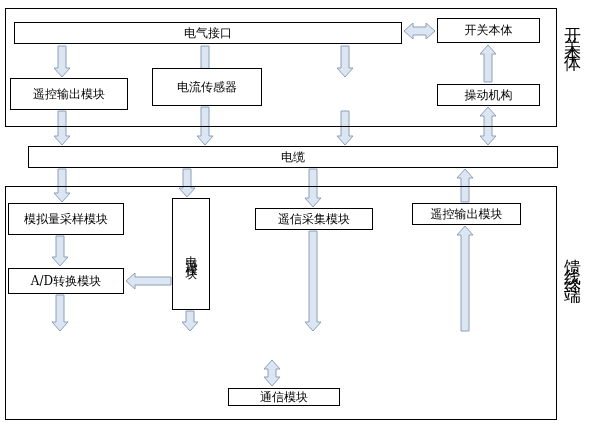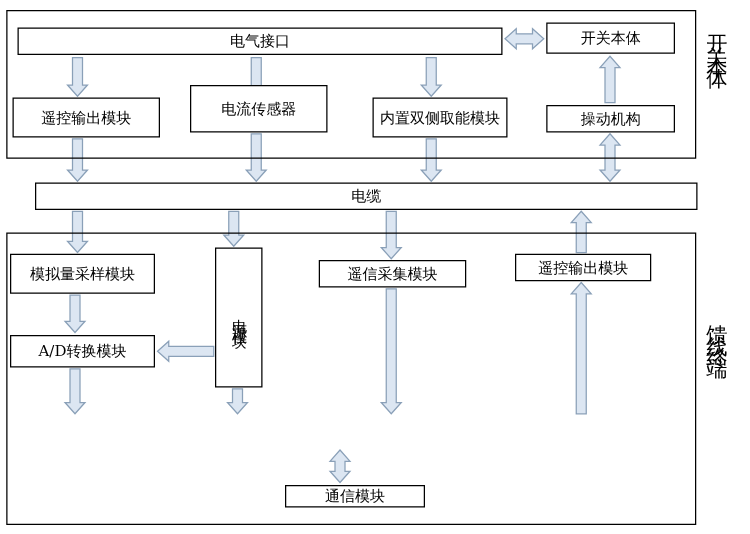--- a/index.html
+++ b/index.html
@@ -95,23 +95,20 @@
   </div>
   <div class="box" style="left:437px;top:18px;width:103px;height:25px">
     <span>开关本体</span>
   </div>
   <div class="box" style="left:10px;top:78px;width:118px;height:32px">
     <span>遥控输出模块</span>
   </div>
   <div class="box" style="left:152px;top:68px;width:110px;height:38px">
     <span>电流传感器</span>
   </div>
-  <div class="box" style="left:298px;top:78px;width:108px;height:32px">
-    <span>内置双侧取能模块</span>
-  </div>
   <div class="box" style="left:437px;top:84px;width:103px;height:22px">
     <span>操动机构</span>
   </div>
 
   <div class="box" style="left:28px;top:146px;width:530px;height:22px">
     <span>电缆</span>
   </div>
 
   <div class="box" style="left:8px;top:203px;width:116px;height:32px">
     <span>模拟量采样模块</span>

